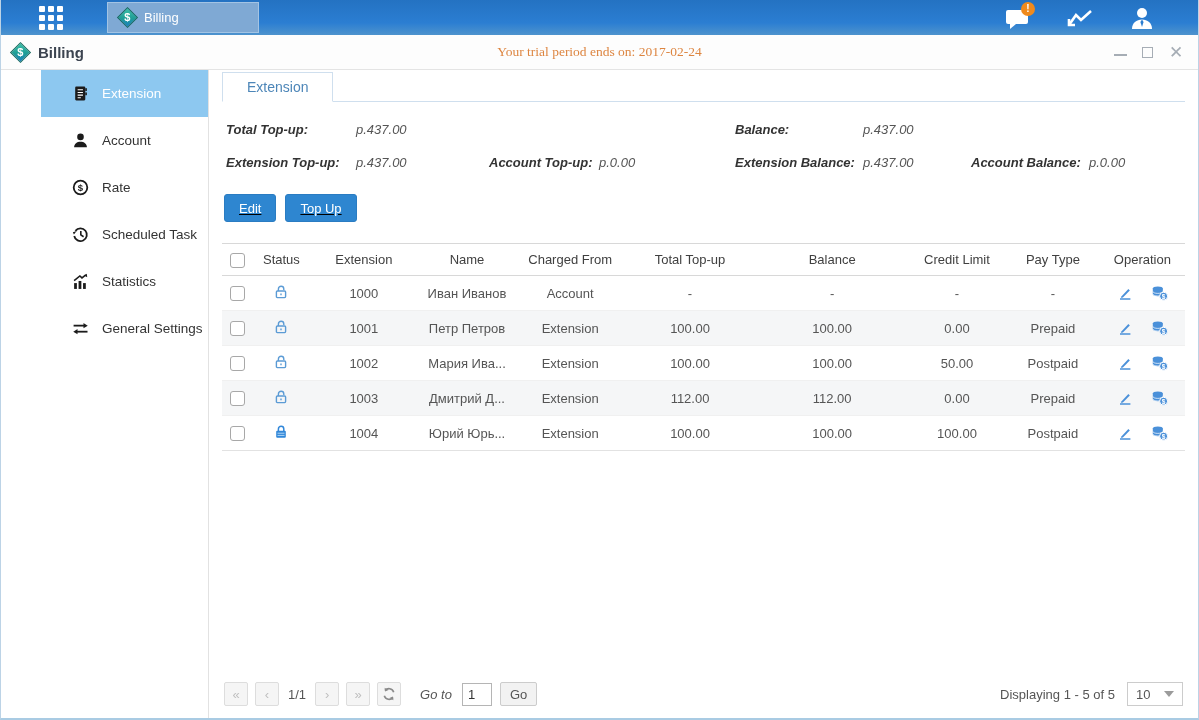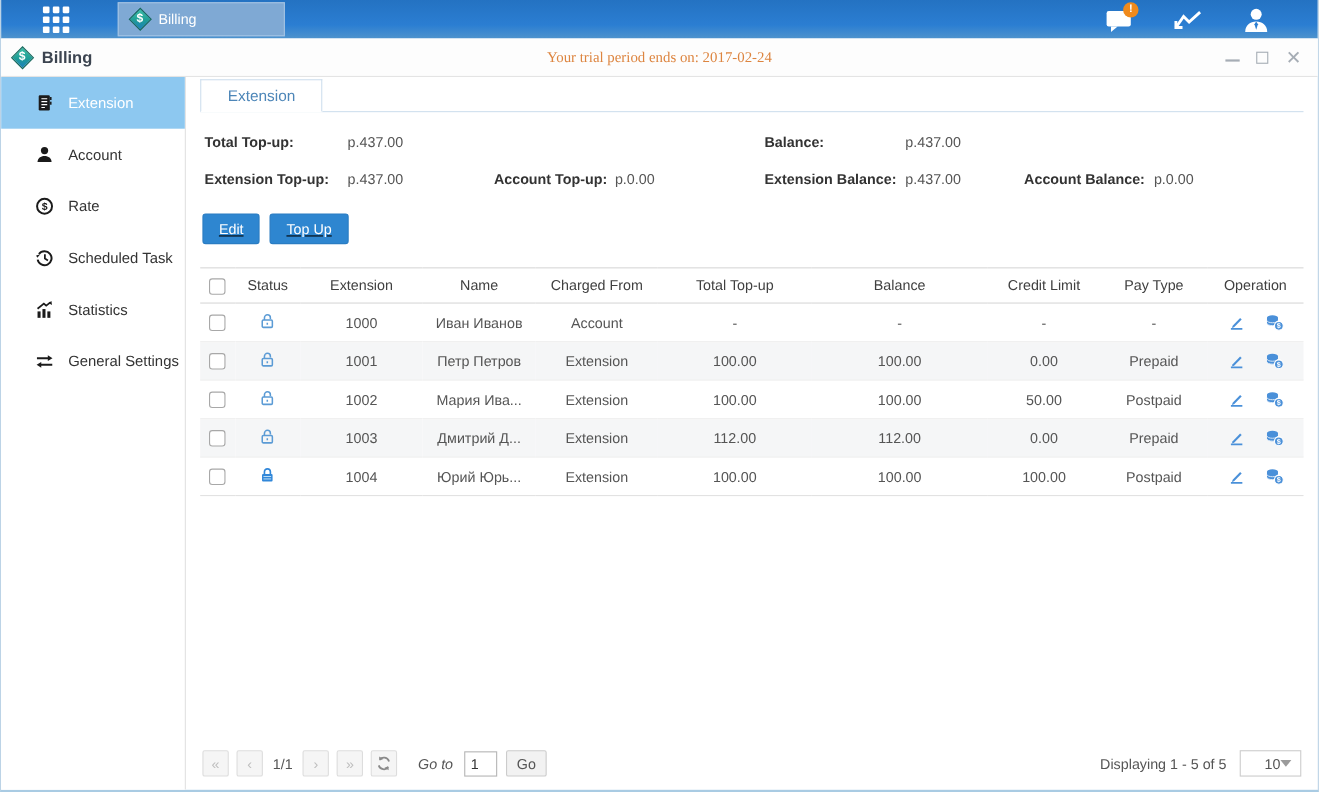--- a/index.html
+++ b/index.html
@@ -30,39 +30,39 @@
   .title-left { display:flex; align-items:center; gap:10px; margin-left:12px; }
   .title-left .app-title { font-size:15px; font-weight:bold; color:#3c4450; }
   .trial-msg { position:absolute; left:0; right:0; text-align:center; color:#dd8540; font-size:13.5px; pointer-events:none;font-family:Liberation Serif, serif; }
   .win-controls { position:absolute; right:14px; display:flex; align-items:center; gap:15px; }
   .wc { color:#a6adb5; cursor:pointer; font-size:14px; line-height:1; display:flex; align-items:center; justify-content:center; width:16px; height:16px; }
   .wc-max { width:11px; height:11px; border:1.5px solid #a6adb5; }
   .wc-min { width:13px; border-top:2px solid #a6adb5; height:0; margin-top:6px; }
   .wc-close { font-size:17px; }
 
   
-  .content { flex:1; display:flex; min-height:0; }
+  .content { flex:1; display:flex; min-height:0;padding-left:40px; }
   .sidebar { width:168px; flex:0 0 168px; background:#fff; border-right:1px solid #e2e2e2; }
   .side-item { height:47px; display:flex; align-items:center; padding-left:31px; gap:13px;
                font-size:13.5px; color:#333; cursor:pointer; }
   .side-item.active { background:#8dc8f0; color:#fff; }
   .side-item svg { flex:0 0 17px; }
 
   .main { flex:1; display:flex; flex-direction:column; padding:0 13px; min-width:0; }
 
   
   .tabstrip { margin-top:2px; height:30px; display:flex; border-bottom:1px solid #cfdfee; }
   .tab { height:30px; margin-bottom:-1px; padding:0 24px; display:flex; align-items:center;
          border:1px solid #cfdfee; border-bottom:1px solid #fff; background:#fff;
          color:#4d86b8; font-size:14px; cursor:pointer; }
 
   
   .summary { padding:20px 4px 0 4px; }
   .sum-row { display:flex; font-size:13px; color:#555; margin-bottom:18px; }
-  .sum-cell { display:flex; }
+  .sum-cell { display:flex;font-style:italic; }
   .sum-cell b { color:#333; }
   .c1 { width:263px; } .c1 b { width:130px; }
   .c2 { width:246px; } .c2 b { width:110px; }
   .c3 { width:236px; } .c3 b { width:128px; }
   .c4 { } .c4 b { width:118px; }
 
   
   .actions { display:flex; gap:9px; margin:6px 0 0 2px;text-decoration:underline; }
   .btn-primary { background:#2e86d0; color:#fff; border:1px solid #2a7cc2; border-radius:3px;
                  height:28px; padding:0 14px; font-size:13px; font-family:inherit; cursor:pointer; }
@@ -86,21 +86,21 @@
   .pg-btn { width:24px; height:24px; background:#f5f5f5; border:1px solid #ddd; border-radius:2px;
             display:flex; align-items:center; justify-content:center; color:#bfbfbf; font-size:13px; cursor:pointer; margin-right:7px; }
   .pg-indicator { margin:0 9px 0 2px; color:#555; }
   .pg-refresh { color:#8a8a8a; }
   .goto-label { margin:0 10px 0 12px;font-style:italic; }
   .goto-input { width:30px; height:23px; border:1px solid #b5b5b5; font-size:13px; padding-left:5px; font-family:inherit; color:#333; }
   .go-btn { margin-left:8px; height:24px; padding:0 9px; background:#f2f2f2; border:1px solid #ccc; border-radius:2px;
             font-size:13px; font-family:inherit; color:#555; cursor:pointer; }
   .pg-right { margin-left:auto; display:flex; align-items:center; gap:12px; }
   .page-size { width:56px; height:24px; border:1px solid #ccc; background:#fff; display:flex; align-items:center;
-               padding:0 8px; justify-content:flex-end; cursor:pointer; color:#555; }
+               padding:0 8px; justify-content:space-between; cursor:pointer; color:#555; }
   .caret { width:0; height:0; border-left:5px solid transparent; border-right:5px solid transparent; border-top:6px solid #9b9b9b; }
 </style>
 </head>
 <body>
 
 <div class="app">
 
   <div class="topbar">
     <div class="apps-grid">
       <span></span>

